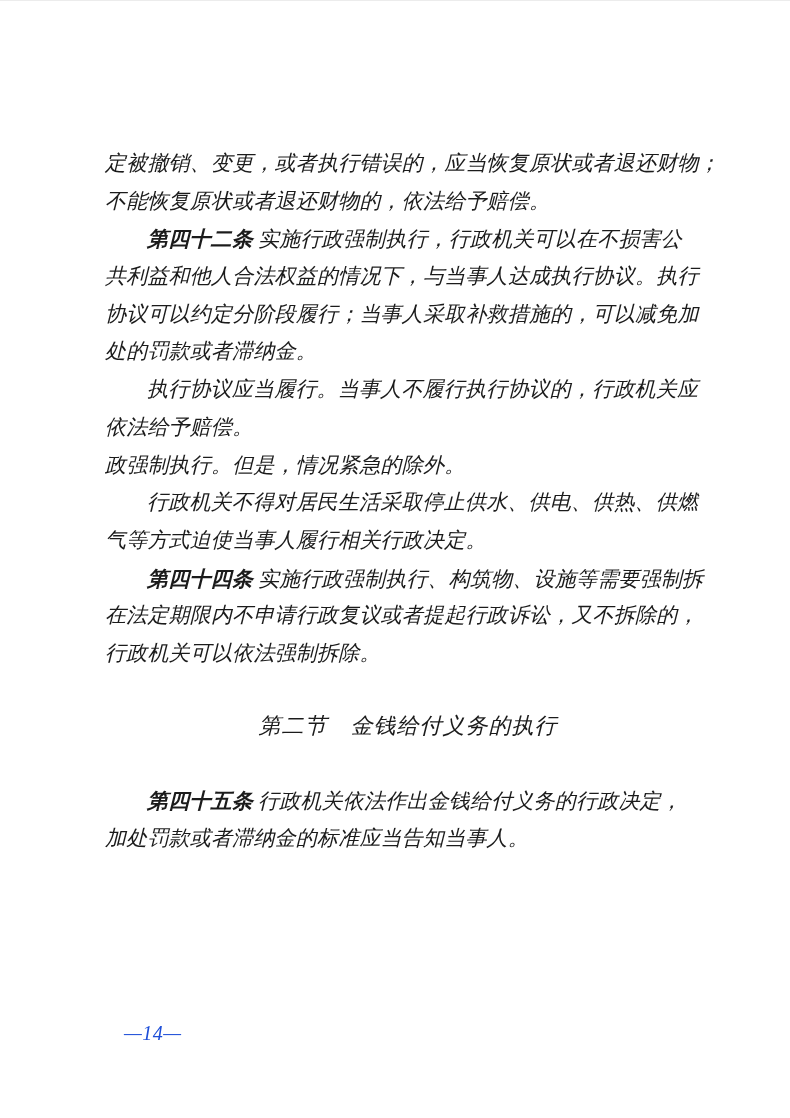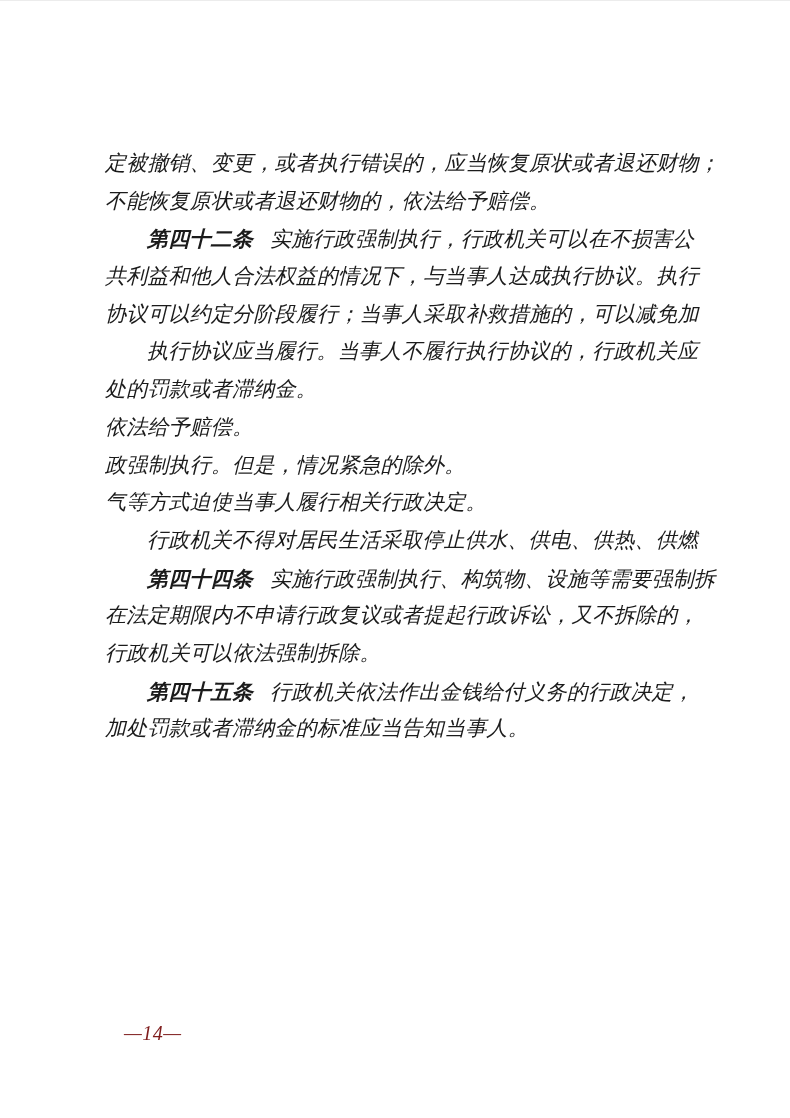--- a/index.html
+++ b/index.html
@@ -19,61 +19,62 @@
   .line {
     height: 37.7px; line-height: 37.7px;
     font-size: 21px;
     letter-spacing: 0.2px;
     white-space: nowrap;
   }
   .line.indent { padding-left: 42px; }
   .line b {
     font-weight: 700;
     font-family: "Liberation Sans", "DejaVu Sans", sans-serif;
-    margin-right: 17px;
+    margin-right: 5px;
   }
   .heading {
     height: 37.7px; line-height: 37.7px;
     margin: 34px 0 38px 0;
     font-size: 22px;
     letter-spacing: 1px;
     text-align: center;
   }
   .pagenum {
     position: absolute;
     left: 124px; top: 1019px;
     font-size: 20px; line-height: 26px;
-    color: #7f1d1d;
+    color: #1d4ed8;
     letter-spacing: 0.5px;
   }
 </style>
 </head>
 <body>
 
 <div class="content">
 
   <div class="line"><span>定被撤销、变更，或者执行错误的，应当恢复原状或者退还财物；</span></div>
   <div class="line"><span>不能恢复原状或者退还财物的，依法给予赔偿。</span></div>
 
   <div class="line indent"><b>第四十二条</b><span>实施行政强制执行，行政机关可以在不损害公</span></div>
   <div class="line"><span>共利益和他人合法权益的情况下，与当事人达成执行协议。执行</span></div>
   <div class="line"><span>协议可以约定分阶段履行；当事人采取补救措施的，可以减免加</span></div>
+  <div class="line"><span>处的罚款或者滞纳金。</span></div>
+
   <div class="line indent"><span>执行协议应当履行。当事人不履行执行协议的，行政机关应</span></div>
-
-  <div class="line"><span>处的罚款或者滞纳金。</span></div>
   <div class="line"><span>依法给予赔偿。</span></div>
 
   <div class="line"><span>政强制执行。但是，情况紧急的除外。</span></div>
 
+  <div class="line indent"><span>行政机关不得对居民生活采取停止供水、供电、供热、供燃</span></div>
   <div class="line"><span>气等方式迫使当事人履行相关行政决定。</span></div>
-  <div class="line indent"><span>行政机关不得对居民生活采取停止供水、供电、供热、供燃</span></div>
 
   <div class="line indent"><b>第四十四条</b><span>实施行政强制执行、构筑物、设施等需要强制拆</span></div>
   <div class="line"><span>在法定期限内不申请行政复议或者提起行政诉讼，又不拆除的，</span></div>
   <div class="line"><span>行政机关可以依法强制拆除。</span></div>
 
+  <div class="heading">第二节　金钱给付义务的执行</div>
 
   <div class="line indent"><b>第四十五条</b><span>行政机关依法作出金钱给付义务的行政决定，</span></div>
   <div class="line"><span>加处罚款或者滞纳金的标准应当告知当事人。</span></div>
 
 </div>
 
 <div class="pagenum">—14—</div>
 
 </body></html>

